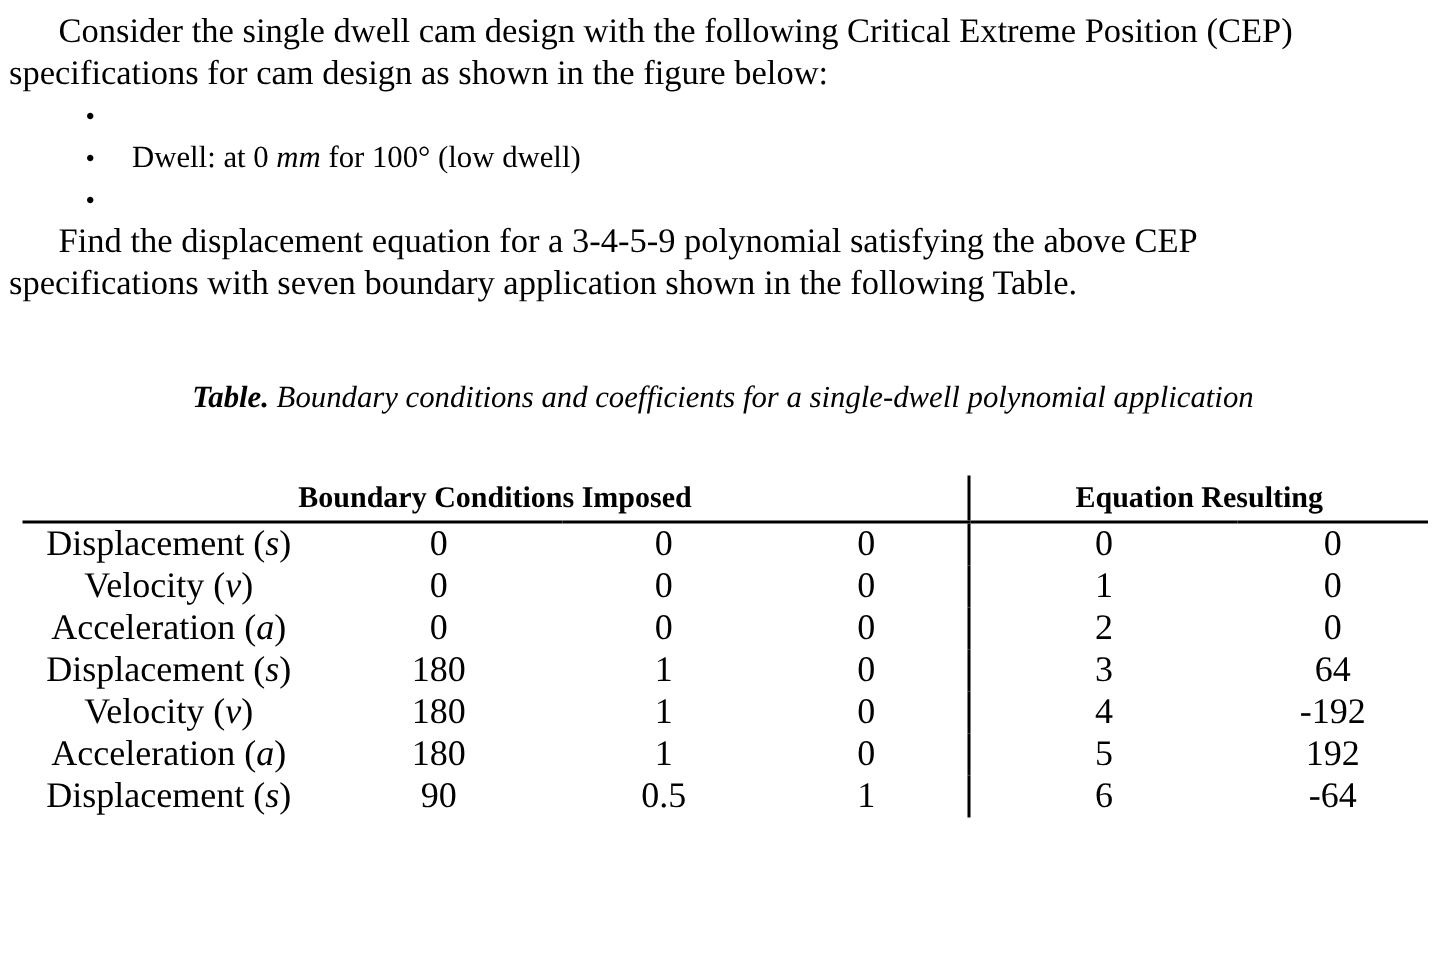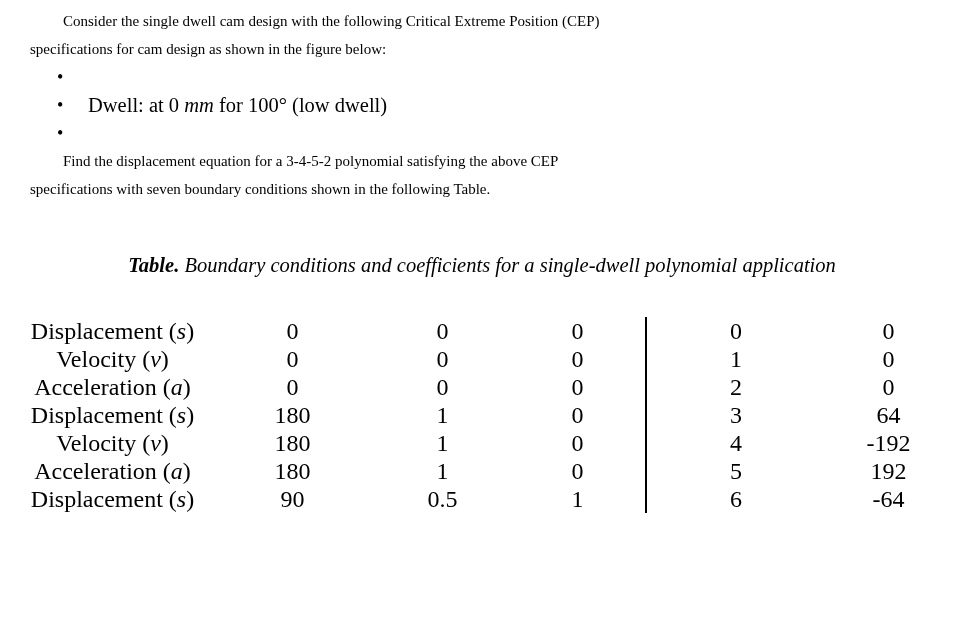--- a/index.html
+++ b/index.html
@@ -8,21 +8,21 @@
     --rule:#000000;
   }
   html,body{margin:0;padding:0;}
   body{
     width:964px;height:638px;overflow:hidden;
     background:var(--bg);color:var(--text);
     font-family:"Liberation Serif","DejaVu Serif",serif;
   }
   .page{position:relative;width:964px;height:638px;box-sizing:border-box;}
   .problem{padding-top:7px;}
-  p.line{margin:0;padding-left:30px;font-size:15px;line-height:28px;white-space:nowrap;}
+  p.line{margin:0;padding-left:6px;font-size:23px;line-height:28px;white-space:nowrap;}
   p.ind{text-indent:33px;}
   .bullet{padding-left:57px;display:flex;font-size:20.5px;line-height:28px;white-space:nowrap;}
   .dot{width:31px;flex:none;font-size:18px;}
   .caption{margin:48px 0 0 0;text-align:center;font-size:20.5px;line-height:28px;white-space:nowrap;font-style:italic;}
   .bd{font-weight:bold;}
   .it{font-style:italic;}
   table.bc-table{
     margin:38px 0 0 15px;width:937px;
     border-collapse:collapse;table-layout:fixed;
   }
@@ -48,36 +48,40 @@
     <div class="bullet">
       <span class="dot">•</span>
     </div>
     <div class="bullet">
       <span class="dot">•</span>
       <span><span>Dwell: at 0 </span><span class="it">mm</span><span> for 100° (low dwell)</span></span>
     </div>
     <div class="bullet">
       <span class="dot">•</span>
     </div>
-    <p class="line ind"><span>Find the displacement equation for a 3-4-5-2 polynomial satisfying the above CEP</span></p>
-    <p class="line"><span>specifications with seven boundary conditions shown in the following Table.</span></p>
+    <p class="line ind"><span>Find the displacement equation for a 3-4-5-9 polynomial satisfying the above CEP</span></p>
+    <p class="line"><span>specifications with seven boundary application shown in the following Table.</span></p>
   </div>
 
   <p class="caption"><span class="bd">Table.</span><span> Boundary conditions and coefficients for a single-dwell polynomial application</span></p>
 
   <table class="bc-table">
     <colgroup>
       <col style="width:195px">
         <col style="width:165px">
         <col style="width:135px">
       <col style="width:136px">
         <col style="width:179px">
         <col style="width:127px">
     </colgroup>
     <thead>
+      <tr class="grp">
+        <th colspan="4">Boundary Conditions Imposed</th>
+        <th colspan="2" class="vl">Equation Resulting</th>
+      </tr>
     </thead>
     <tbody id="tbody">
         <tr>
           <td><span>Displacement (</span><span class="it">s</span><span>)</span></td>
           <td>0</td>
           <td>0</td>
           <td>0</td>
           <td class="vl">0</td>
           <td>0</td>
         </tr>

